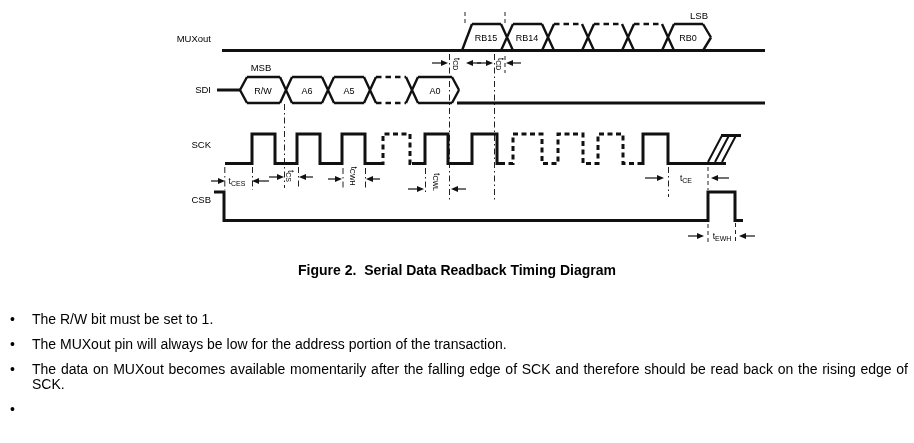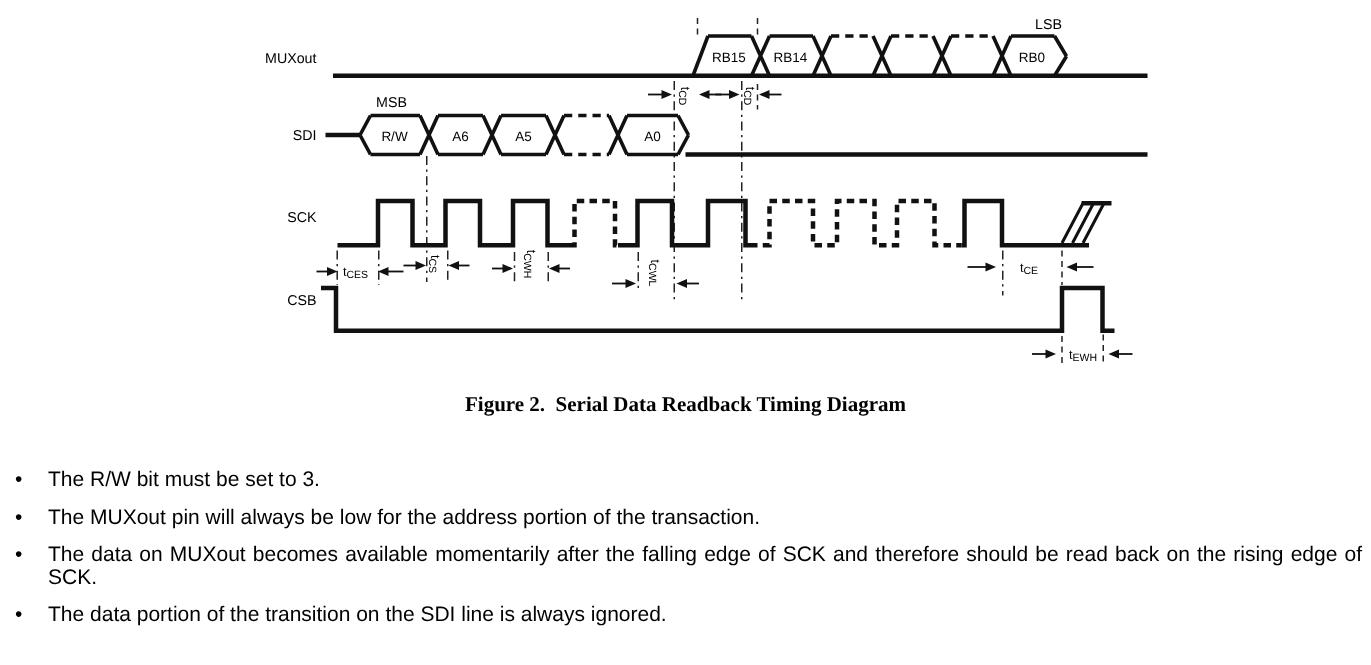--- a/index.html
+++ b/index.html
@@ -15,21 +15,21 @@
   .wave{stroke:#111;stroke-width:3;fill:none;}
   .bub{stroke:#111;stroke-width:2.4;fill:none;}
   .bubd{stroke:#111;stroke-width:2.4;fill:none;stroke-dasharray:5.5 4;}
   .waved{stroke:#111;stroke-width:3;fill:none;stroke-dasharray:5 3.5;}
   .guide{stroke:#222;stroke-width:1;fill:none;stroke-dasharray:6 3 1.5 3;}
   .guided{stroke:#222;stroke-width:1;fill:none;stroke-dasharray:4 3;}
   .arr{stroke:#111;stroke-width:1.2;fill:none;}
   .head{fill:#111;stroke:none;}
   .hatch{stroke:#111;stroke-width:2;fill:none;}
   #caption{position:absolute;left:0;top:263px;width:914px;text-align:center;
-           font-size:14px;font-weight:bold;white-space:pre;line-height:15px;font-family:Liberation Serif, serif;}
+           font-size:14px;font-weight:bold;white-space:pre;line-height:15px;}
   #textblock{position:absolute;left:10px;top:312px;width:898px;font-size:14px;line-height:15px;}
   #intro{margin:0 0 9px 0;}
   ul.blist{list-style:none;margin:0;padding:0;}
   ul.blist li{position:relative;padding-left:22px;margin-bottom:10px;text-align:justify;}
   ul.blist li:last-child{margin-bottom:0;}
   ul.blist .bullet{position:absolute;left:0;top:0;}
 </style>
 </head>
 <body>
 
@@ -161,28 +161,27 @@
   <text class="tlabel" x="686" y="181"><tspan>t</tspan><tspan class="tsub" dy="1.5">CE</tspan></text>
   <text class="tlabel" x="722" y="239"><tspan>t</tspan><tspan class="tsub" dy="1.5">EWH</tspan></text>
 </svg>
 
 <div id="caption">Figure 2.  Serial Data Readback Timing Diagram</div>
 
 <div id="textblock">
   <ul class="blist">
     <li>
       <span class="bullet">•</span>
-      <span>The R/W bit must be set to 3.</span>
+      <span>The R/W bit must be set to 1.</span>
     </li>
     <li>
       <span class="bullet">•</span>
       <span>The MUXout pin will always be low for the address portion of the transaction.</span>
     </li>
     <li>
       <span class="bullet">•</span>
       <span>The data on MUXout becomes available momentarily after the falling edge of SCK and therefore should be read back on the rising edge of SCK.</span>
     </li>
     <li>
       <span class="bullet">•</span>
-      <span>The data portion of the transition on the SDI line is always ignored.</span>
     </li>
   </ul>
 </div>
 
 </body></html>

